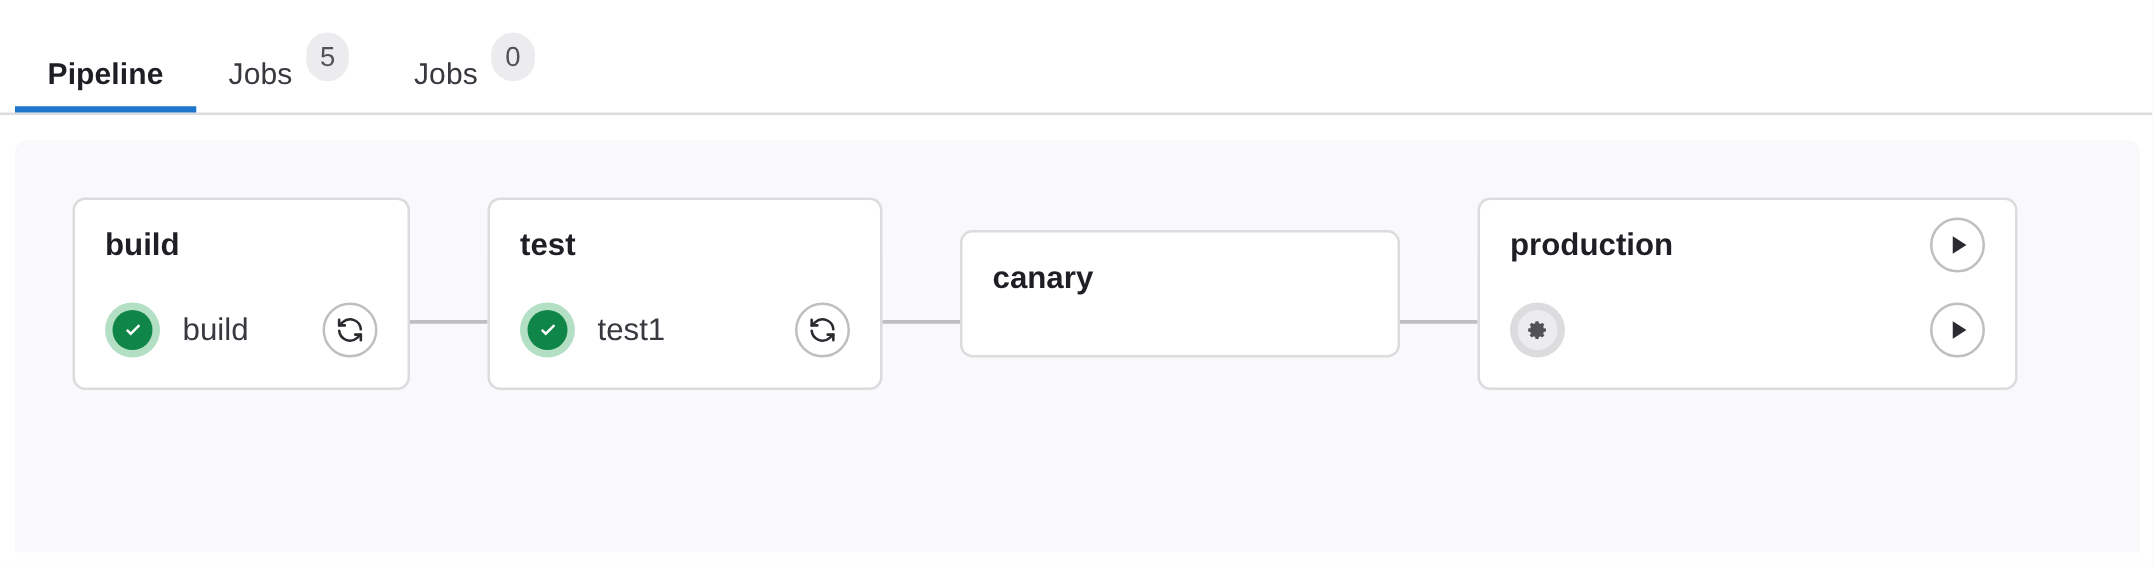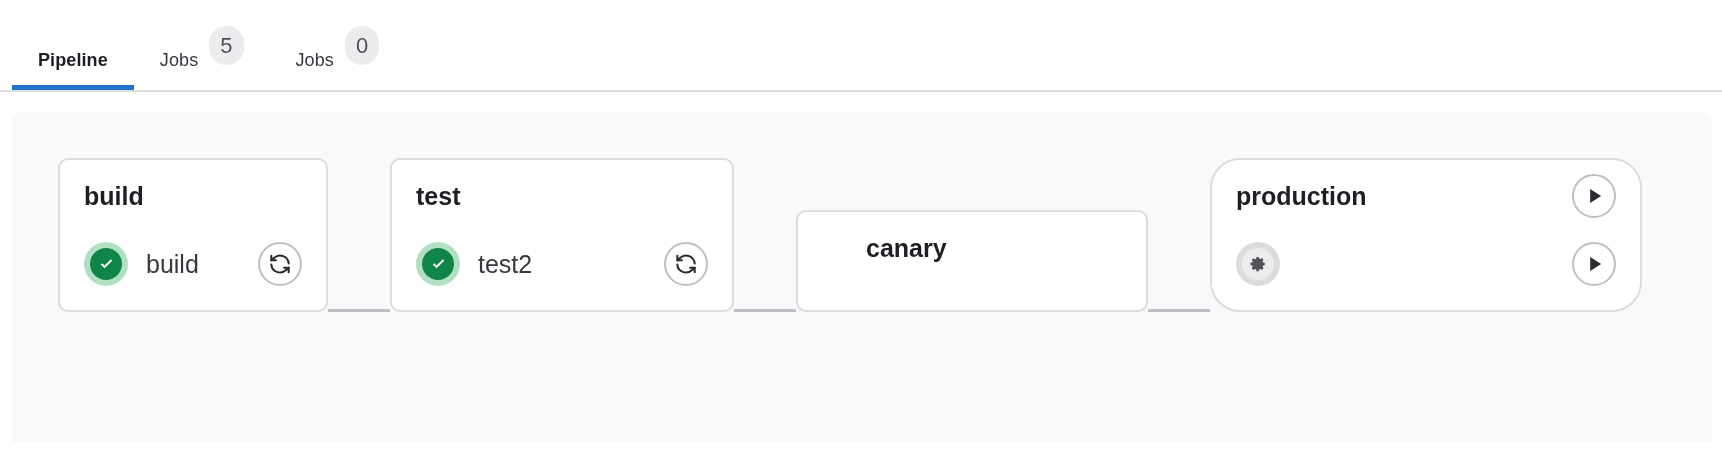--- a/index.html
+++ b/index.html
@@ -23,21 +23,21 @@
     display:flex;align-items:center;gap:0px;
   }
   .tab{
     display:flex;align-items:center;gap:11px;
     height:90px;padding:0 26px;
     box-sizing:border-box;
     cursor:pointer;
     position:relative;
   }
   .tab-label{
-    font-size:18px;color:#3a383f;letter-spacing:0.1px;
+    font-size:24px;color:#3a383f;letter-spacing:0.1px;
     line-height:1;
     margin-top:29px;
   }
   .tab.active .tab-label{font-weight:700;color:#1f1e24;}
   .tab.active:after{
     content:"";position:absolute;left:0;right:0;bottom:0;
     height:5px;background:#1f75cb;
   }
   .tab-badge{
     min-width:21px;height:39px;padding:0 11px;
@@ -50,21 +50,21 @@
   .pipeline-panel{
     position:absolute;left:12px;top:112px;
     width:1700px;height:330px;
     background:#f9f9fb;
     border-radius:10px 10px 0 0;
     overflow:hidden;
   }
 
   .stages{
     position:absolute;left:46px;top:46px;
-    display:flex;align-items:flex-end;
+    display:flex;align-items:center;
   }
 
   
   .connector{
     width:62px;height:3px;background:#bfbfc3;
     margin-top:45px;flex:0 0 auto;
   }
 
   .stage-card{
     background:#ffffff;
@@ -171,57 +171,57 @@
               <path d="M4 12.5a8 8 0 0 0 13.3 5.3L20 15.4"></path>
               <path d="M4 4.4v4.2h4.2"></path>
               <path d="M20 19.6v-4.2h-4.2"></path>
             </svg>
           </button>
         </div>
       </div>
 
       <div class="connector"></div>
 
-      <div class="stage-card" style="width:344px;">
+      <div class="stage-card" style="width:316px;">
         <div class="stage-header">
           <span class="stage-title">test</span>
         </div>
         <div class="job-row">
           <span class="job-left">
             <span class="status-icon success">
               <span class="status-core">
                 <svg width="19" height="19" viewBox="0 0 16 16">
                     <path d="M6.4 11.2 3.2 8l1.13-1.13L6.4 8.94l5.27-5.27L12.8 4.8z" fill="#ffffff"></path>
                   </svg>
               </span>
             </span>
-            <span class="job-name">test2</span>
+            <span class="job-name">test1</span>
           </span>
           <button class="action-btn">
             <svg width="26" height="26" viewBox="0 0 24 24" fill="none" stroke="#2b2a30" stroke-width="1.9" stroke-linecap="round" stroke-linejoin="round">
               <path d="M20 11.5a8 8 0 0 0-13.3-5.3L4 8.6"></path>
               <path d="M4 12.5a8 8 0 0 0 13.3 5.3L20 15.4"></path>
               <path d="M4 4.4v4.2h4.2"></path>
               <path d="M20 19.6v-4.2h-4.2"></path>
             </svg>
           </button>
         </div>
       </div>
 
       <div class="connector"></div>
 
-      <div class="stage-card" style="width:352px;padding-left:44px;">
+      <div class="stage-card" style="width:352px;">
         <div class="stage-header">
           <span class="stage-title">canary</span>
         </div>
       </div>
 
       <div class="connector"></div>
 
-      <div class="stage-card" style="width:432px;border-radius:30px;">
+      <div class="stage-card" style="width:432px;">
         <div class="stage-header">
           <span class="stage-title">production</span>
           <button class="action-btn">
             <svg width="26" height="26" viewBox="0 0 24 24">
                 <path d="M8.5 5.6v12.8L18.6 12z" fill="#2b2a30"></path>
               </svg>
           </button>
         </div>
         <div class="job-row">
           <span class="job-left">

